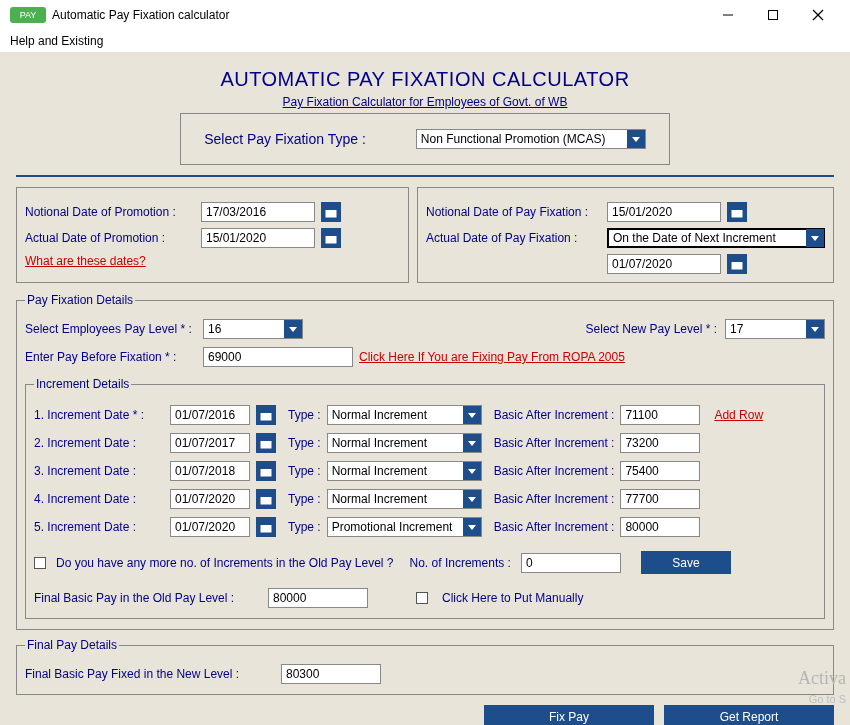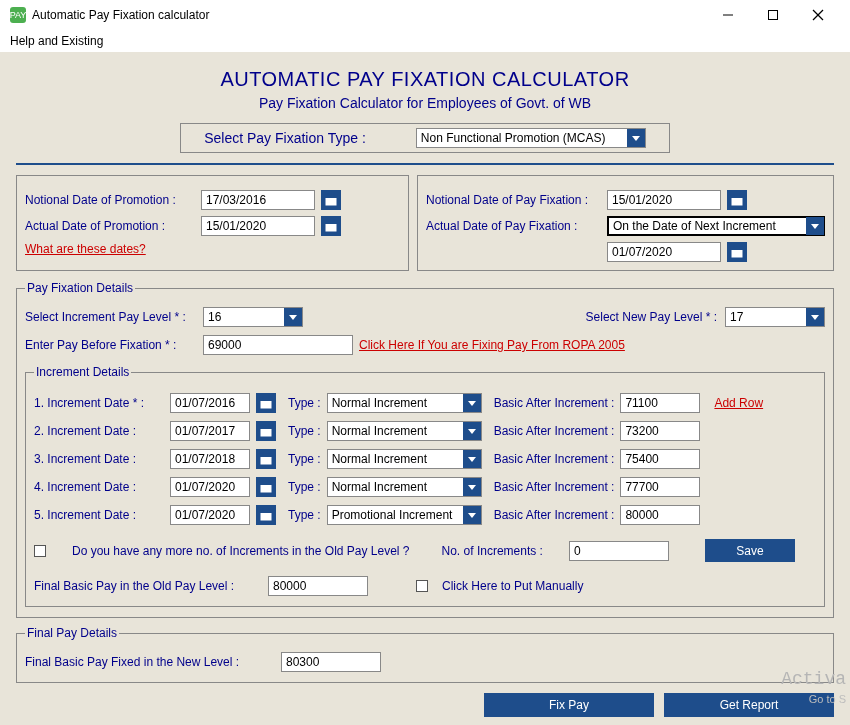--- a/index.html
+++ b/index.html
@@ -1,28 +1,28 @@
 <!DOCTYPE html>
 <html><head>
 <meta charset="utf-8">
 <style>
 * { box-sizing: border-box; margin: 0; padding: 0; font-family: Arial, sans-serif; }
 body { background: #fff; width: 850px; height: 725px; overflow: hidden; position: relative; }
 .titlebar { height: 30px; background: #fff; display: flex; align-items: center; padding: 0 10px; }
-.titlebar-icon { width: 16px; height: 16px; background: #4CAF50; border-radius: 3px; margin-right: 6px; display: flex; align-items: center; justify-content: center; font-size: 9px; color: #fff; }
+.titlebar-icon { width: 36px; height: 16px; background: #4CAF50; border-radius: 3px; margin-right: 6px; display: flex; align-items: center; justify-content: center; font-size: 9px; color: #fff; }
 .titlebar-text { font-size: 12px; color: #000; flex: 1; }
 .win-controls { display: flex; gap: 0; }
 .win-btn { width: 45px; height: 30px; display: flex; align-items: center; justify-content: center; font-size: 14px; color: #000; cursor: pointer; font-weight: normal; }
 .win-btn svg { width: 12px; height: 12px; }
 .menubar { height: 22px; background: #fff; display: flex; align-items: center; padding: 0 6px; font-size: 12px; }
 .menu-item { padding: 2px 4px; }
 .main { background: #E8E4D9; padding: 12px 16px; height: calc(100% - 52px); }
 .title-main { color: #00008B; font-size: 20px; text-align: center; margin-top: 4px; letter-spacing: 0.5px; }
-.subtitle { color: #00008B; font-size: 14px; text-align: center; margin-top: 4px; margin-bottom: 12px; }
-.fixation-type { display: flex; align-items: center; justify-content: center; gap: 50px; border: 1px solid #888; padding: 4px 8px; width: 490px; margin: 0 auto; }
+.subtitle { color: #00008B; font-size: 12px; text-align: center; text-decoration: underline; margin-top: 4px; margin-bottom: 4px; }
+.fixation-type { display: flex; align-items: center; justify-content: center; gap: 50px; border: 1px solid #888; padding: 15px 8px; width: 490px; margin: 0 auto; }
 .fixation-type-label { color: #00008B; font-size: 14px; }
 fieldset { border: 1px solid #888; padding: 6px 8px 10px 8px; margin-top: 8px; }
 legend { color: #00008B; font-size: 12px; padding: 0 2px; }
 .hr-blue { border: none; border-top: 2px solid #1E4D8B; margin-top: 10px; }
 .row { display: flex; align-items: center; gap: 6px; margin-top: 6px; }
 .label-blue { color: #00008B; font-size: 12px; }
 .label-red { color: #C00; font-size: 12px; text-decoration: underline; cursor: pointer; }
 input.textinput { border: 1px solid #888; background: #fff; font-size: 12px; height: 20px; padding: 1px 4px; color: #000; }
 .cal-btn { width: 20px; height: 20px; background: #1E4D8B; display: flex; align-items: center; justify-content: center; cursor: pointer; }
 .cal-btn svg { width: 14px; height: 14px; }
@@ -32,21 +32,21 @@
 .select-arrow::after { content: ''; border-left: 4px solid transparent; border-right: 4px solid transparent; border-top: 5px solid #fff; }
 .two-col { display: flex; gap: 8px; }
 .panel { border: 1px solid #888; padding: 8px; }
 .panel-left { width: 418px; }
 .panel-right { flex: 1; }
 .btn-dark { background: #1E4D8B; color: #fff; border: none; font-size: 12px; padding: 4px 10px; cursor: pointer; height: 23px; }
 .btn-big { width: 170px; height: 24px; }
 .checkbox { width: 12px; height: 12px; border: 1px solid #555; background: #fff; display: inline-block; }
 .increment-row { display: flex; align-items: center; gap: 6px; margin-top: 8px; }
 .increment-row .label-blue { white-space: nowrap; }
-.watermark { position: absolute; right: 4px; bottom: 36px; color: #b5b5b5; font-size: 18px; font-family: Liberation Mono, monospace; }
+.watermark { position: absolute; right: 4px; bottom: 36px; color: #b5b5b5; font-size: 18px; font-family: Liberation Serif, serif; }
 .watermark-sub { position: absolute; right: 4px; bottom: 20px; color: #bdbdbd; font-size: 11px; }
 </style>
 </head>
 <body>
 
 <div class="titlebar">
   <div class="titlebar-icon">PAY</div>
   <div class="titlebar-text">Automatic Pay Fixation calculator</div>
   <div class="win-controls">
     <div class="win-btn">
@@ -148,21 +148,21 @@
             </svg>
           </span>
       </div>
     </div>
   </div>
 
   <fieldset style="margin-top:10px">
     <legend>Pay Fixation Details</legend>
     <div class="row" style="justify-content:space-between">
       <div style="display:flex;align-items:center;gap:8px">
-        <span class="label-blue" style="width:170px">Select Increment Pay Level * :</span>
+        <span class="label-blue" style="width:170px">Select Employees Pay Level * :</span>
         <span class="select-wrap">
           <input class="textinput" style="width: 100px;" value="16">
           <span class="select-arrow"></span>
         </span>
       </div>
       <div style="display:flex;align-items:center;gap:8px">
         <span class="label-blue">Select New Pay Level * :</span>
         <span class="select-wrap">
           <input class="textinput" style="width: 100px;" value="17">
           <span class="select-arrow"></span>
@@ -257,21 +257,21 @@
                 <line x1="10" y1="0" x2="10" y2="3" stroke="#1E4D8B" stroke-width="1.5"></line>
               </svg>
             </span>
             <span class="label-blue" style="margin-left:6px">Type :</span>
             <span class="select-wrap"><input class="textinput" style="width: 155px;" value="Promotional Increment"><span class="select-arrow"></span></span>
             <span class="label-blue" style="margin-left:6px">Basic After Increment :</span>
             <input class="textinput" style="width: 80px;" value="80000">
           </div>
         </div>
 
-      <div class="row" style="margin-top:14px;gap:26px">
+      <div class="row" style="margin-top:14px;gap:10px">
         <span class="checkbox"></span>
         <span class="label-blue">Do you have any more no. of Increments in the Old Pay Level ?</span>
         <span class="label-blue" style="margin-left:6px">No. of Increments :</span>
         <input class="textinput" style="width: 100px;" value="0">
         <button class="btn-dark" style="width:90px;margin-left:10px">Save</button>
       </div>
 
       <div class="row" style="margin-top:14px;gap:14px">
         <span class="label-blue" style="width:220px">Final Basic Pay in the Old Pay Level :</span>
         <input class="textinput" style="width: 100px;" value="80000">

